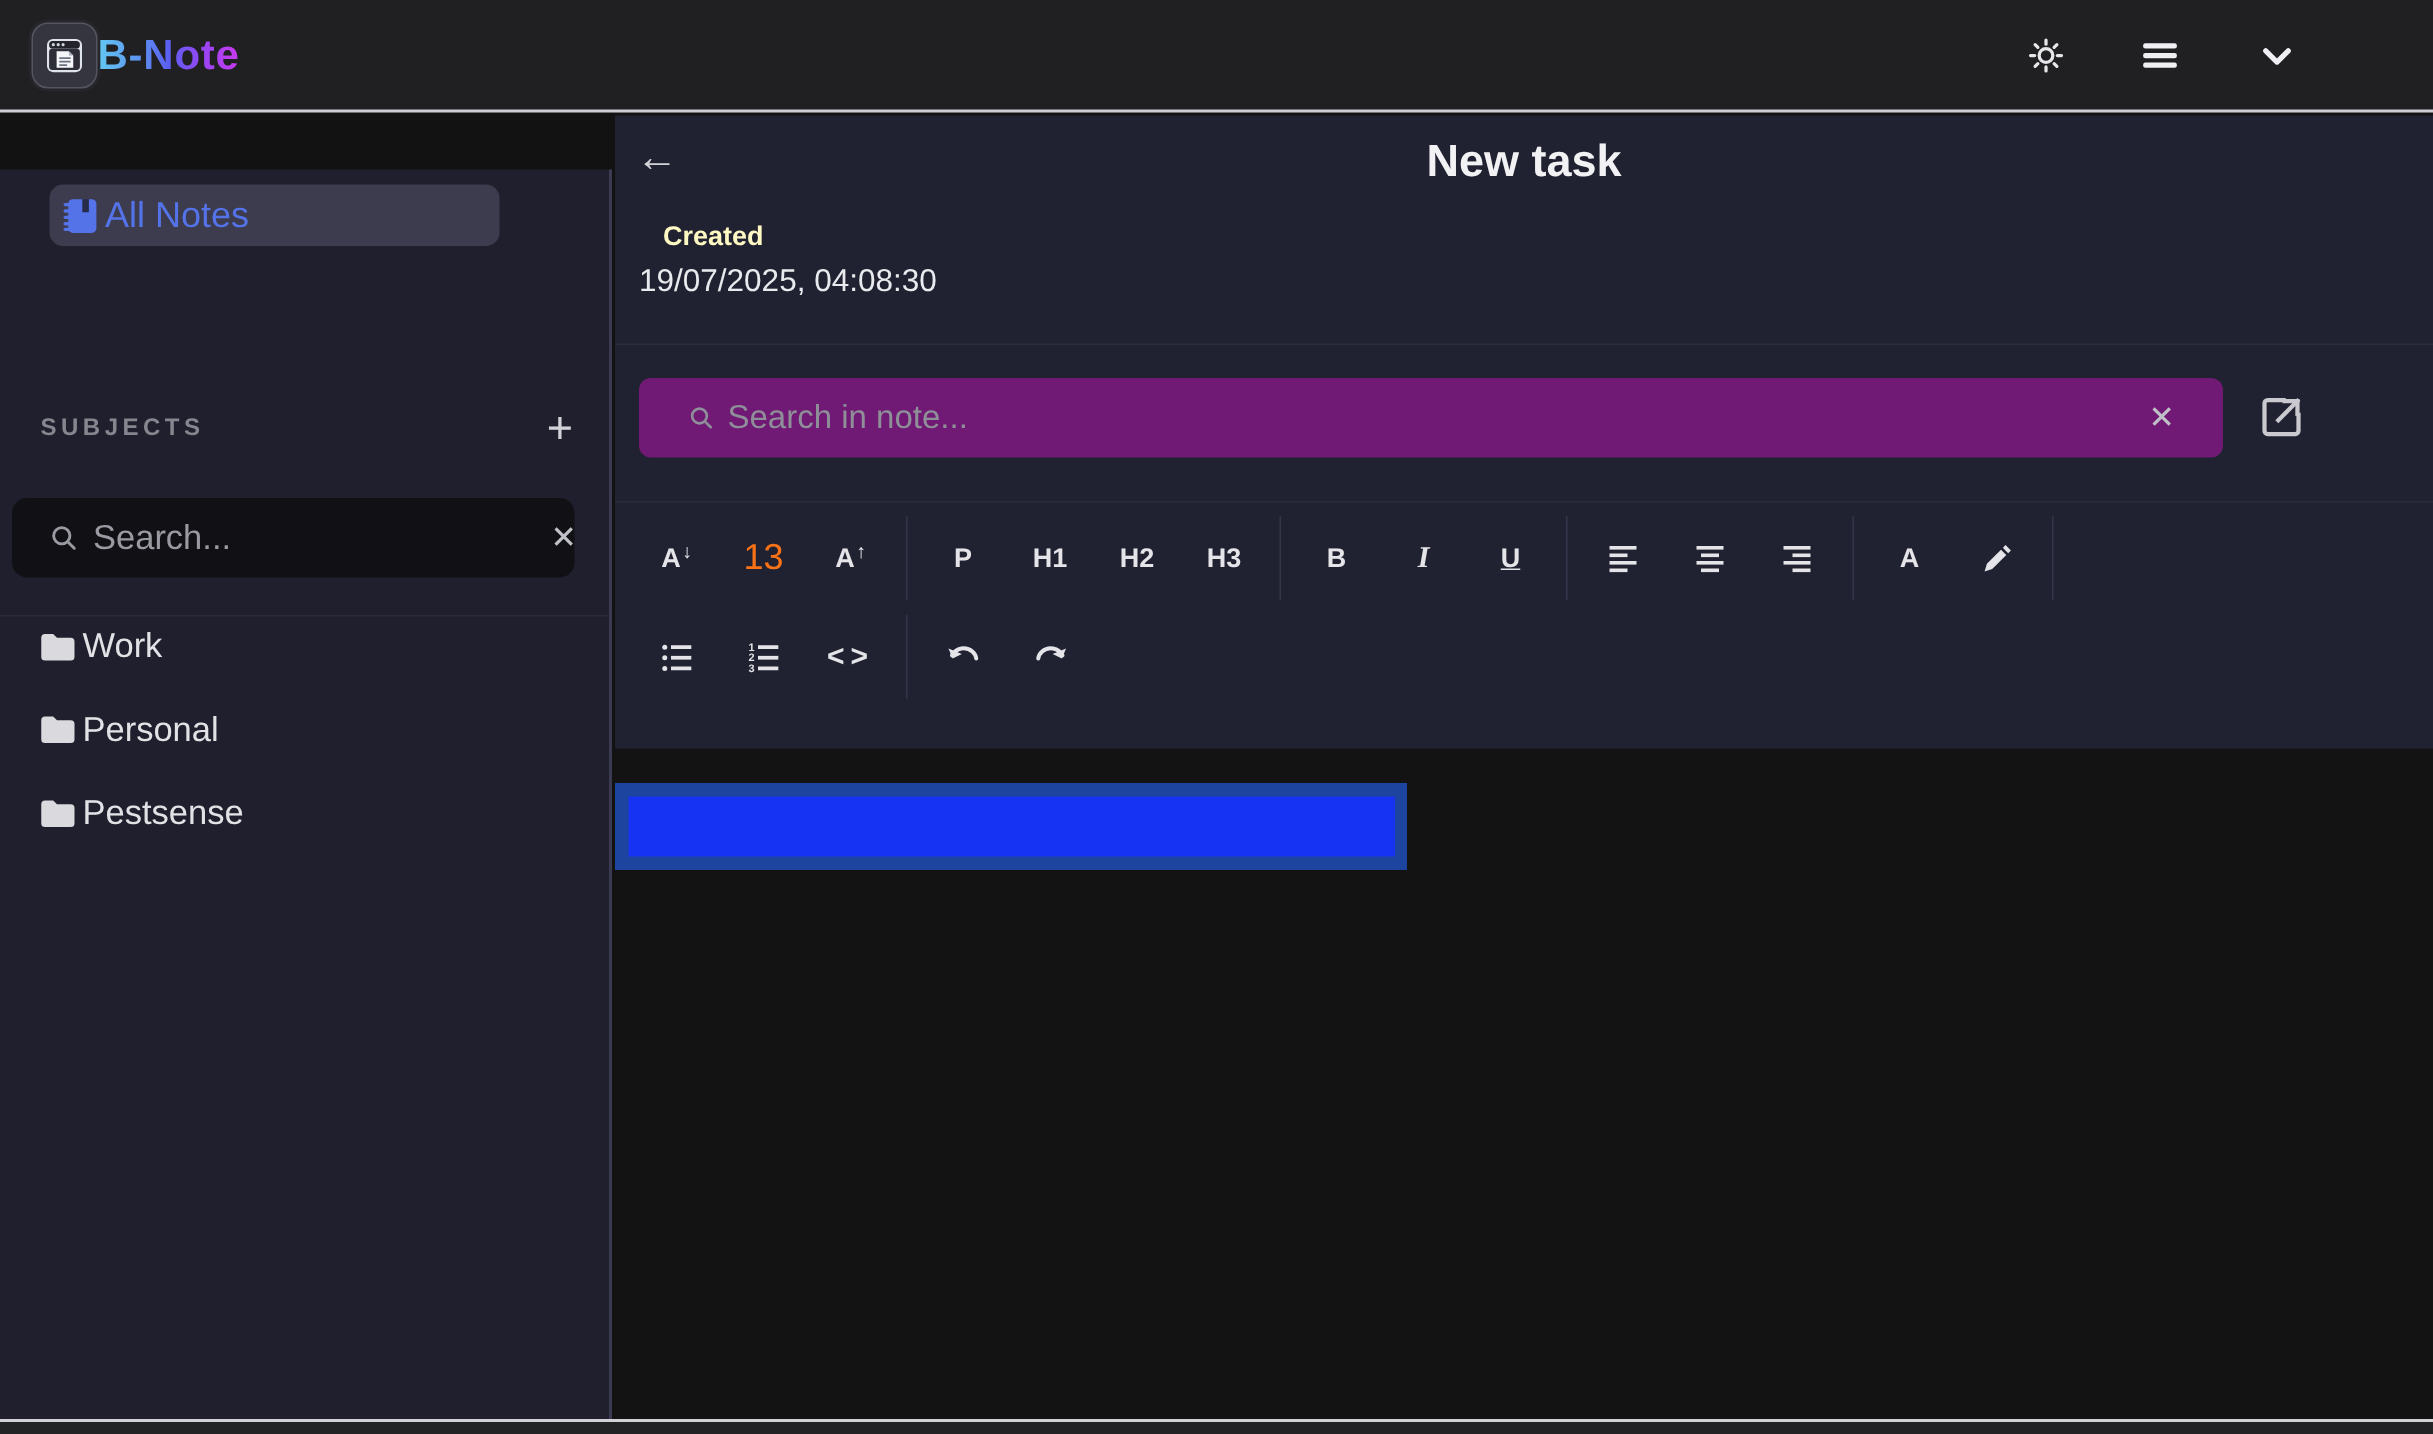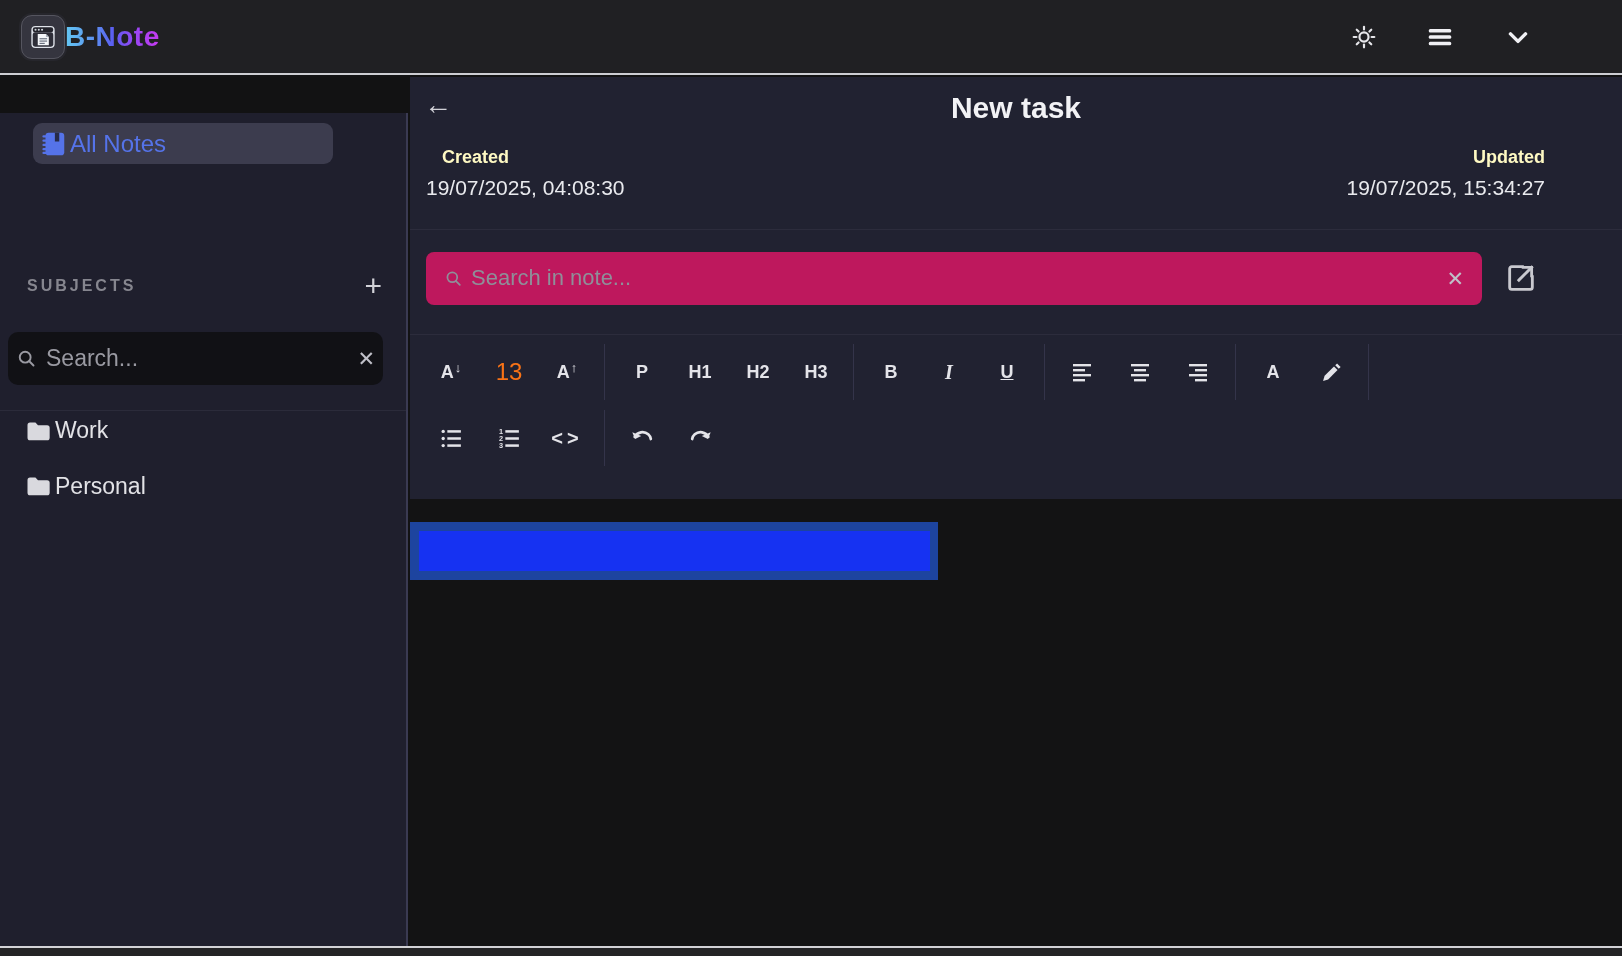--- a/index.html
+++ b/index.html
@@ -55,21 +55,21 @@
   .nav-favorites { top:62px; }
   .subjects-row {
     position:absolute; top:156px; left:27px; right:24px; height:34px;
     display:flex; align-items:center; justify-content:space-between;
   }
   .subjects-label { font-size:16px; font-weight:bold; letter-spacing:3px; color:#86868f; }
   .add-btn { background:none; border:none; color:#d2d2d8; font-size:30px; font-weight:300; line-height:1; cursor:pointer; }
   .side-search {
     position:absolute; top:219px; left:8px; width:375px; height:53px;
     background:#111115; border-radius:10px;
-    display:flex; align-items:center; padding:0 8px; gap:9px;
+    display:flex; align-items:center; padding:0 24px; gap:9px;
   }
   .side-search input, .note-search input {
     flex:1; background:transparent; border:none; outline:none;
     color:#dcdce2; font-family:"Liberation Sans", sans-serif;
   }
   .side-search input { font-size:23px; }
   .side-search input::placeholder { color:#9a9aa2; }
   .clear-btn { background:none; border:none; color:#c0c0c8; font-size:21px; cursor:pointer; line-height:1; }
   .side-divider { position:absolute; top:297px; left:0; right:0; height:1px; background:#2b2b3a; }
   .folder-list { position:absolute; top:290px; left:0; right:0; }
@@ -92,22 +92,22 @@
   .meta-updated { position:absolute; top:70px; right:77px; text-align:right; }
   .meta-label { font-size:18px; font-weight:bold; color:#fef9c3;margin-left:16px; }
   .meta-value { font-size:21px; color:#e9eaee; margin-top:8px; }
   .hdivider { position:absolute; left:0; right:0; height:1px; background:#2c2c3c; }
   .div-1 { top:152px; }
   .div-2 { top:257px; }
 
   .note-search-row { position:absolute; top:174px; left:16px; right:0; height:54px; display:flex; align-items:center; }
   .note-search {
     width:1056px; height:53px;
-    background:#be185d; border-radius:8px;
-    display:flex; align-items:center; padding:0 18px; gap:8px;
+    background:#701a75; border-radius:8px;
+    display:flex; align-items:center; padding:0 32px; gap:8px;
   }
   .note-search input { font-size:22px; }
   .note-search input::placeholder { color:#8f8f99; }
   .open-ext-btn { background:none; border:none; cursor:pointer; margin-left:22px; display:flex; }
 
   
   .toolbar-row { position:absolute; left:12px; display:flex; align-items:center; height:66px; }
   .tb-row1 { top:262px; }
   .tb-row2 { top:328px; }
   .tb-btn {
@@ -233,35 +233,39 @@
       <span>Work</span>
     </div>
     <div class="folder-item">
       <span>
         <svg viewBox="0 0 24 24" width="28" height="28" fill="#d9d9de">
           <path d="M3 7 a2.2 2.2 0 0 1 2.2-2.2 h4.6 l2.2 2.2 h7.8 A2.2 2.2 0 0 1 22 9.2 v8.6 a2.2 2.2 0 0 1-2.2 2.2 H5.2 A2.2 2.2 0 0 1 3 17.8 z"></path>
         </svg>
       </span>
       <span>Personal</span>
     </div>
+    <div class="folder-item">
+      <span>
+        <svg viewBox="0 0 24 24" width="28" height="28" fill="#d9d9de">
+          <path d="M3 7 a2.2 2.2 0 0 1 2.2-2.2 h4.6 l2.2 2.2 h7.8 A2.2 2.2 0 0 1 22 9.2 v8.6 a2.2 2.2 0 0 1-2.2 2.2 H5.2 A2.2 2.2 0 0 1 3 17.8 z"></path>
+        </svg>
+      </span>
+      <span>Pestsense</span>
+    </div>
   </div>
 </nav>
 
 <main class="main">
 
   <button class="back-btn">←</button>
   <h1 class="note-title">New task</h1>
 
   <div class="meta-created">
     <div class="meta-label">Created</div>
     <div class="meta-value">19/07/2025, 04:08:30</div>
-  </div>
-  <div class="meta-updated">
-    <div class="meta-label">Updated</div>
-    <div class="meta-value">19/07/2025, 15:34:27</div>
   </div>
 
   <div class="hdivider div-1"></div>
 
   <div class="note-search-row">
     <div class="note-search">
       <span>
         <svg viewBox="0 0 24 24" width="19" height="19" fill="none" stroke="#8f8f99" stroke-width="2.2" stroke-linecap="round">
           <circle cx="10.5" cy="10.5" r="6.2"></circle>
           <line x1="15.2" y1="15.2" x2="20" y2="20"></line>

